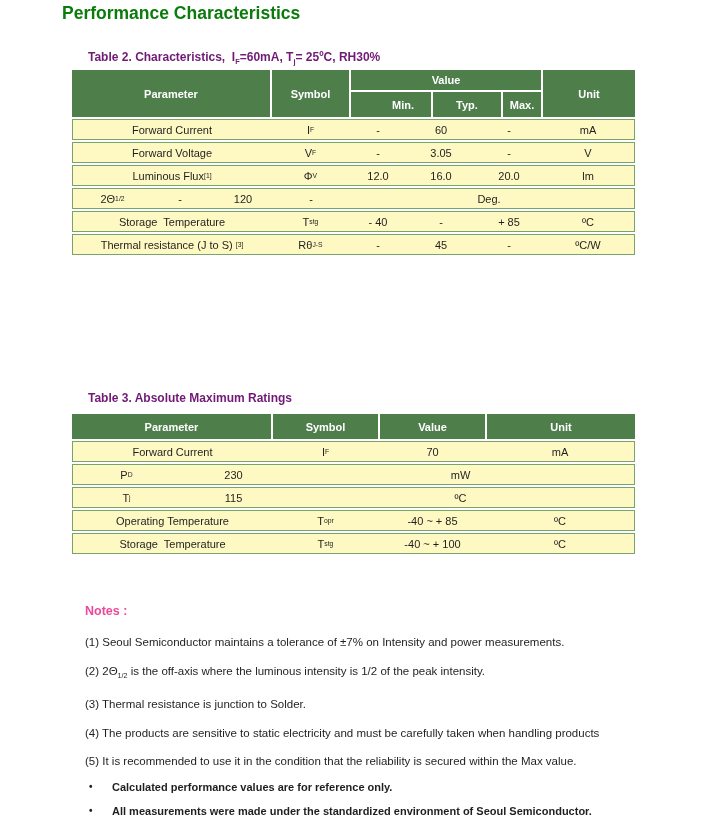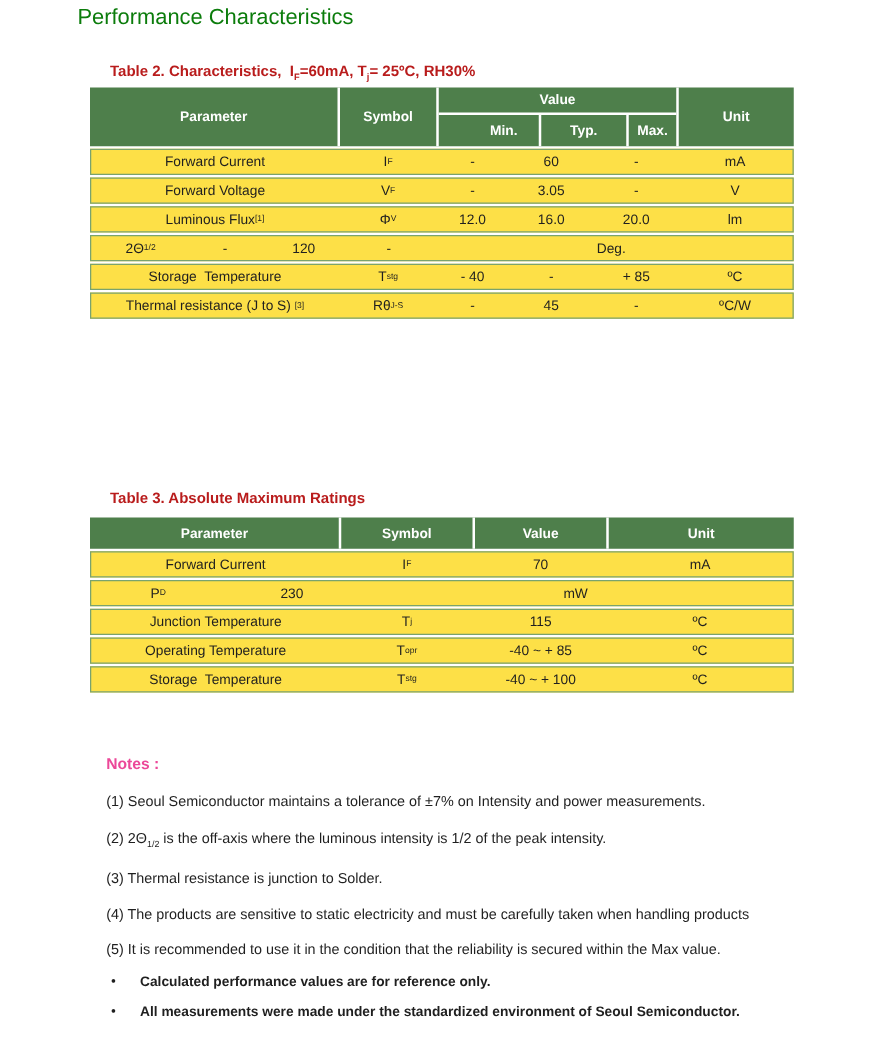--- a/index.html
+++ b/index.html
@@ -10,26 +10,26 @@
     background: #ffffff;
     font-family: "Liberation Sans", "DejaVu Sans", sans-serif;
     color: #1f1f1f;
     overflow: hidden;
     --green: #4e7f4b;
     --border-green: #79a36e;
     --title-green: #0b7c0b;
   }
   .title {
     position: absolute; left: 62px; top: 3px;
-    font-size: 17.5px; font-weight: normal;
+    font-size: 17.5px; font-weight: bold;
     color: var(--title-green);
   }
   .caption {
     position: absolute; left: 88px;
-    font-size: 12px; font-weight: bold; color: #b91c1c;
+    font-size: 12px; font-weight: bold; color: #701a75;
     white-space: pre-wrap;
   }
   #t2cap { top: 50px; }
   #t3cap { top: 391px; }
   sub { font-size: 0.62em; }
   sup { font-size: 0.62em; }
 
   .tbl { position: absolute; left: 72px; width: 563px; }
   #table2 { top: 70px; }
   #table3 { top: 414px; }
@@ -57,21 +57,21 @@
 
   
   .c3-param { width: 199px; }
   .c3-symbol { width: 107px; }
   .c3-value { width: 107px; }
   .c3-unit { flex: 1; }
 
   .trow {
     display: flex; height: 21px; margin-top: 2px;
     border: 1px solid var(--border-green);
-    background: #fde047; font-size: 11px; color: #1f1f1f;
+    background: #fef9c3; font-size: 11px; color: #1f1f1f;
   }
   .trow .cell {
     display: flex; align-items: center; justify-content: center;
     white-space: pre-wrap;
   }
 
   #notes { position: absolute; left: 85px; top: 604px; width: 600px; }
   .notes-heading { font-size: 12.5px; font-weight: bold; margin-bottom: 17px; color:#ec4899; }
   .note-line { font-size: 11.5px; margin-bottom: 10.5px; line-height: 15.5px; margin-top: 13px; }
   .bullet-line { display: flex; font-size: 11px; font-weight: bold; margin-top: 2px; margin-bottom: 10px; line-height: 14px; }
@@ -167,21 +167,20 @@
           <div class="cell c3-symbol">I<sub>F</sub></div>
           <div class="cell c3-value">70</div>
           <div class="cell c3-unit">mA</div>
         </div>
         <div class="trow">
           <div class="cell c3-symbol">P<sub>D</sub></div>
           <div class="cell c3-value">230</div>
           <div class="cell c3-unit">mW</div>
         </div>
         <div class="trow">
-          <div class="cell c3-param">Junction Temperature</div>
           <div class="cell c3-symbol">T<sub>j</sub></div>
           <div class="cell c3-value">115</div>
           <div class="cell c3-unit">ºC</div>
         </div>
         <div class="trow">
           <div class="cell c3-param">Operating Temperature</div>
           <div class="cell c3-symbol">T<sub>opr</sub></div>
           <div class="cell c3-value">-40 ~ + 85</div>
           <div class="cell c3-unit">ºC</div>
         </div>

